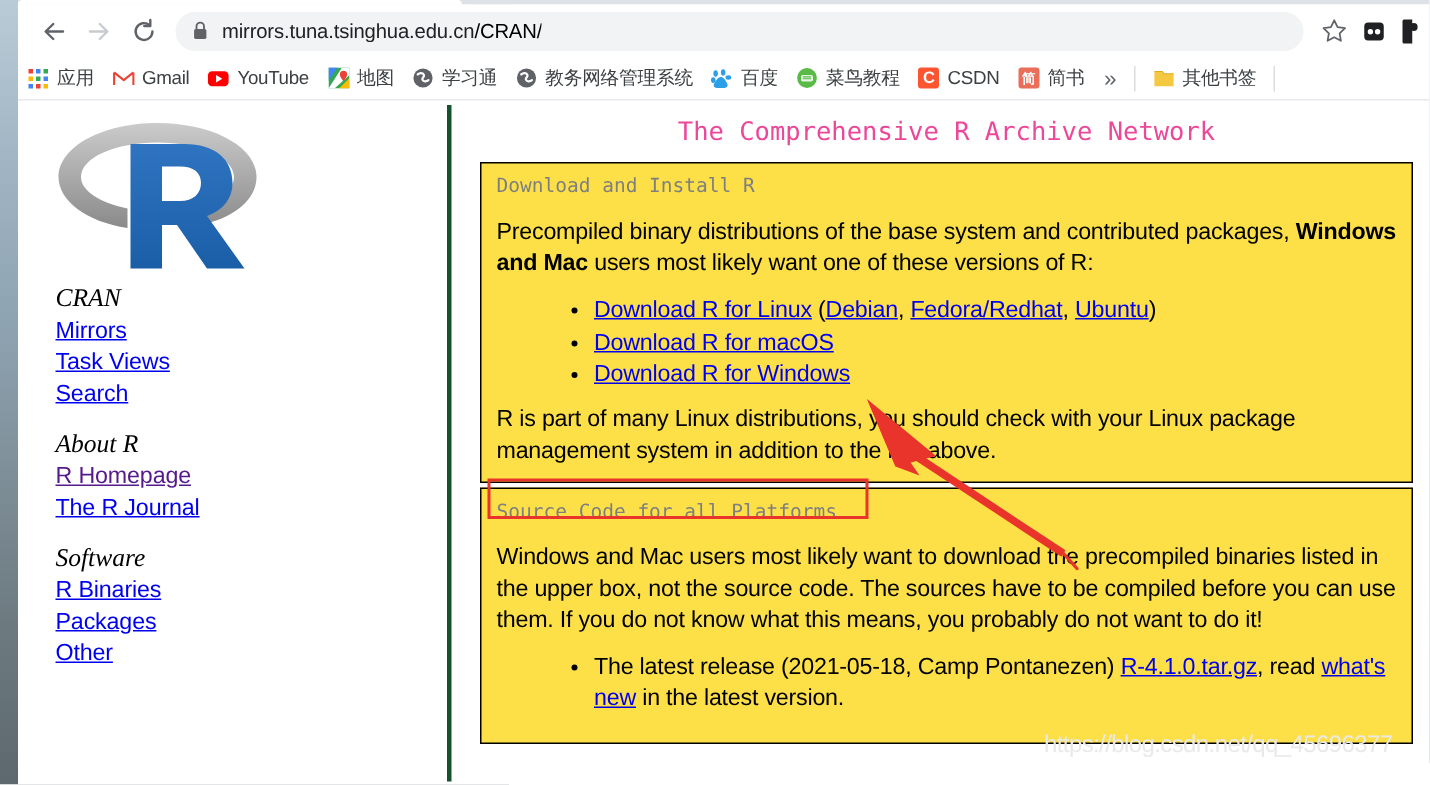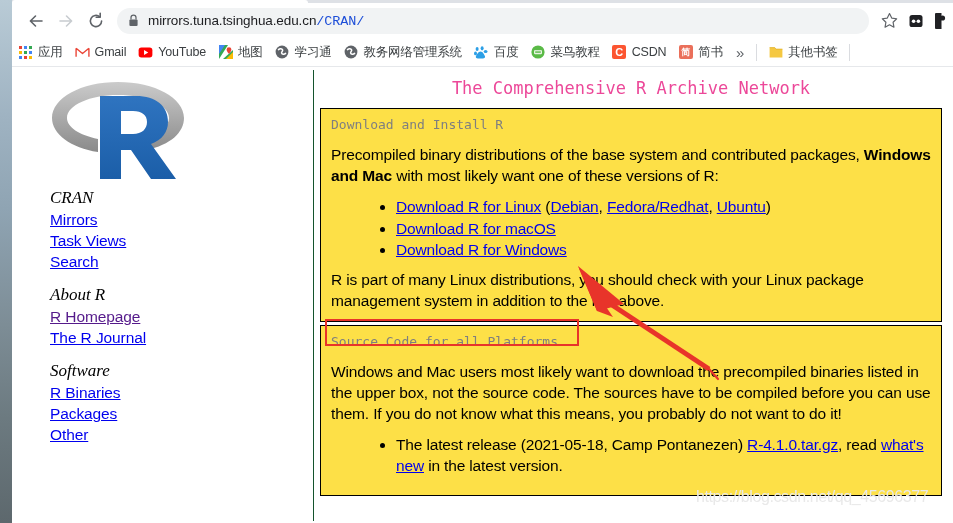--- a/index.html
+++ b/index.html
@@ -59,21 +59,21 @@
     display: flex; align-items: center;
     padding: 0 10px 0 11px;
     min-width: 0;
   }
   #lock-icon { flex: 0 0 auto; margin-right: 9px; display:flex; }
   #url-text {
     font-size: 13.5px; color: #202124; white-space: nowrap;
     overflow: hidden; text-overflow: ellipsis;
     letter-spacing: -0.1px;
   }
-  #url-text .path { color: #1d4ed8; font-family: Liberation Mono, monospace; }
+  #url-text .path { color: #000000; }
   #star-btn { width: 28px; height: 28px; display:flex; align-items:center; justify-content:center; flex:0 0 auto;}
   #ext-icon { width: 26px; height: 28px; display:flex; align-items:center; justify-content:center; flex:0 0 auto;}
   #profile-icon { width: 24px; height: 28px; display:flex; align-items:center; justify-content:center; flex:0 0 auto; overflow:hidden;}
 
   
   #bookmarks {
     position: absolute; left: 0; top: 38px; width: 941px; height: 29px;
     background: #ffffff;
     display: flex; align-items: center;
     border-bottom: 1px solid #e6e8eb;
@@ -121,22 +121,22 @@
     overflow: hidden;
   }
   #page {
     position: relative;
     width: 941px; height: 455px;
     padding: 0;
   }
 
   
   #sidebar {
-    position: absolute; left: 20px; top: 2px; width: 282px; height: 451px;
-    border-right: 1px solid #14532d;
+    position: absolute; left: 7px; top: 2px; width: 282px; height: 451px;
+    border-right: 3px solid #14532d;
     padding-left: 12px;
   }
   #r-logo { margin: 6px 0 0 6px; }
   .side-head {
     font-family: "Liberation Serif", serif;
     font-style: italic; font-size: 17px; color: #000;
     margin: 0 0 1px 6px; line-height: 20px;
   }
   .side-link {
     display: block; margin-left: 6px;
@@ -443,21 +443,21 @@
             <a class="side-link" href="#">Packages</a>
             <a class="side-link" href="#">Other</a>
           </div>
         </div>
 
         <div id="main">
           <div id="cran-title">The Comprehensive R Archive Network</div>
 
           <div class="panel">
             <div class="panel-title">Download and Install R</div>
-            <p><span>Precompiled binary distributions of the base system and contributed packages, </span><span class="bold">Windows and Mac</span><span> with most likely want one of these versions of R:</span></p>
+            <p><span>Precompiled binary distributions of the base system and contributed packages, </span><span class="bold">Windows and Mac</span><span> users most likely want one of these versions of R:</span></p>
             <ul>
               <li><a class="wlink" href="#">Download R for Linux</a><span> (</span><a class="wlink" href="#">Debian</a><span>, </span><a class="wlink" href="#">Fedora/Redhat</a><span>, </span><a class="wlink" href="#">Ubuntu</a><span>)</span></li>
               <li><a class="wlink" href="#">Download R for macOS</a></li>
               <li><a class="wlink" href="#">Download R for Windows</a></li>
             </ul>
             <p class="tight">R is part of many Linux distributions, you should check with your Linux package management system in addition to the link above.</p>
           </div>
 
           <div class="panel">
             <div class="panel-title">Source Code for all Platforms</div>

